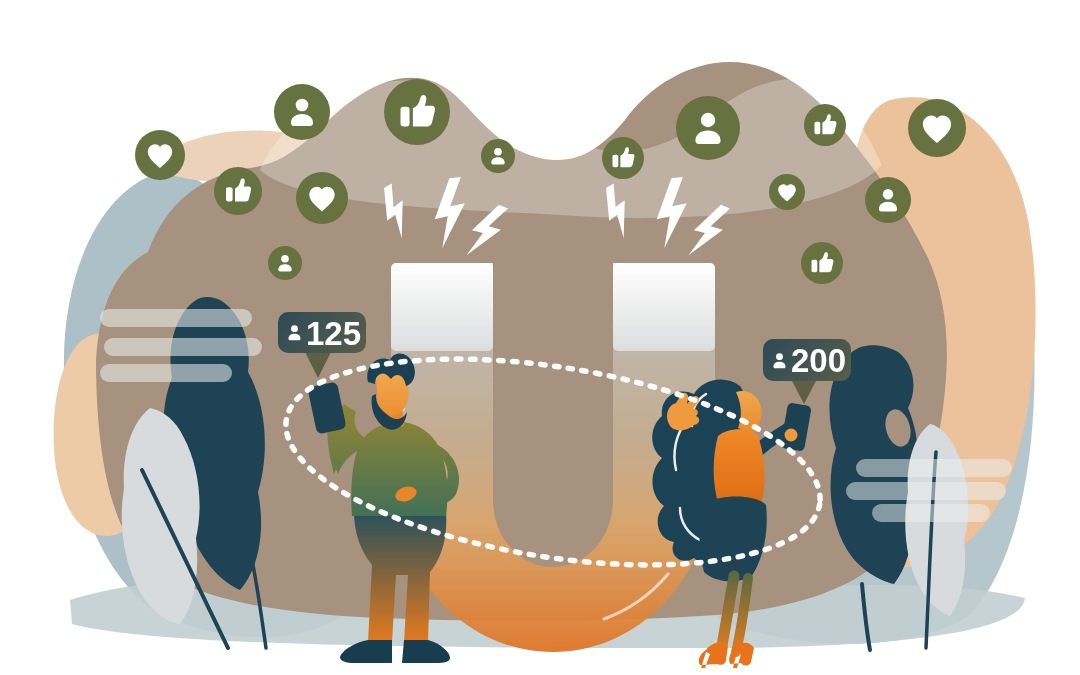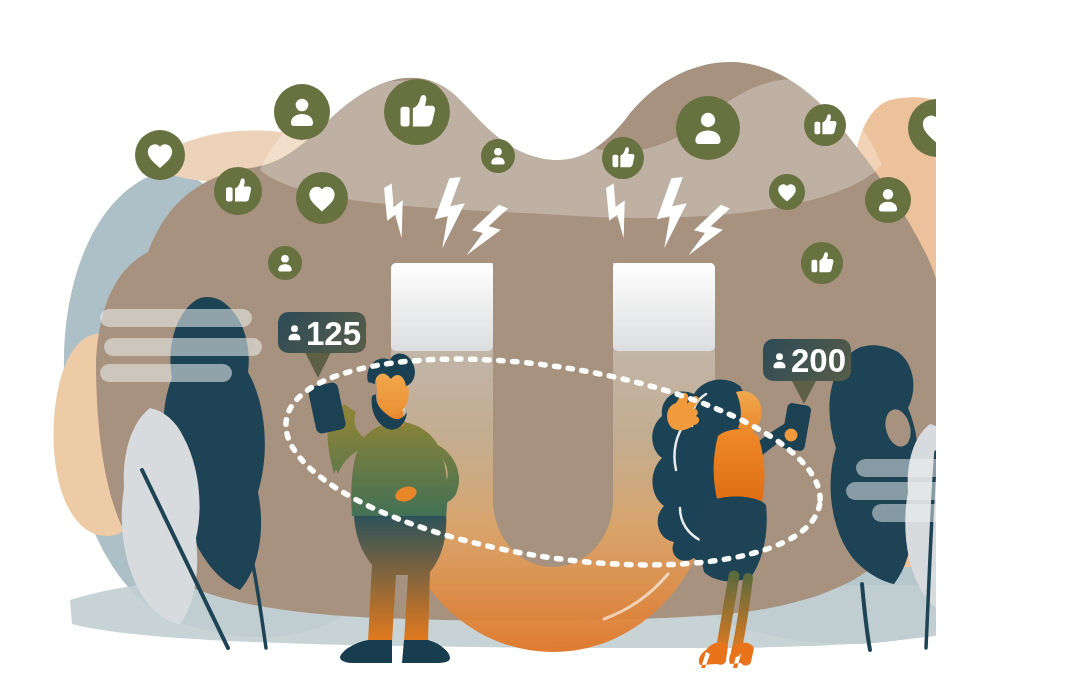--- a/index.html
+++ b/index.html
@@ -1,16 +1,16 @@
 <!DOCTYPE html>
 <html><head>
 <meta charset="utf-8">
 <style>
   html,body{margin:0;padding:0;background:#ffffff;}
-  .stage{width:936px;height:675px;position:relative;overflow:hidden;background:#fff;}
+  .stage{width:1080px;height:675px;position:relative;overflow:hidden;background:#fff;}
   svg{display:block;}
   .badge-num{font-family:"Liberation Sans",sans-serif;font-weight:bold;font-size:33px;fill:#ffffff;}
 </style>
 </head>
 <body>
 
 <div class="stage">
 <svg width="1080" height="675" viewBox="0 0 1080 675" xmlns="http://www.w3.org/2000/svg" xmlns:xlink="http://www.w3.org/1999/xlink">
 
   <defs>

